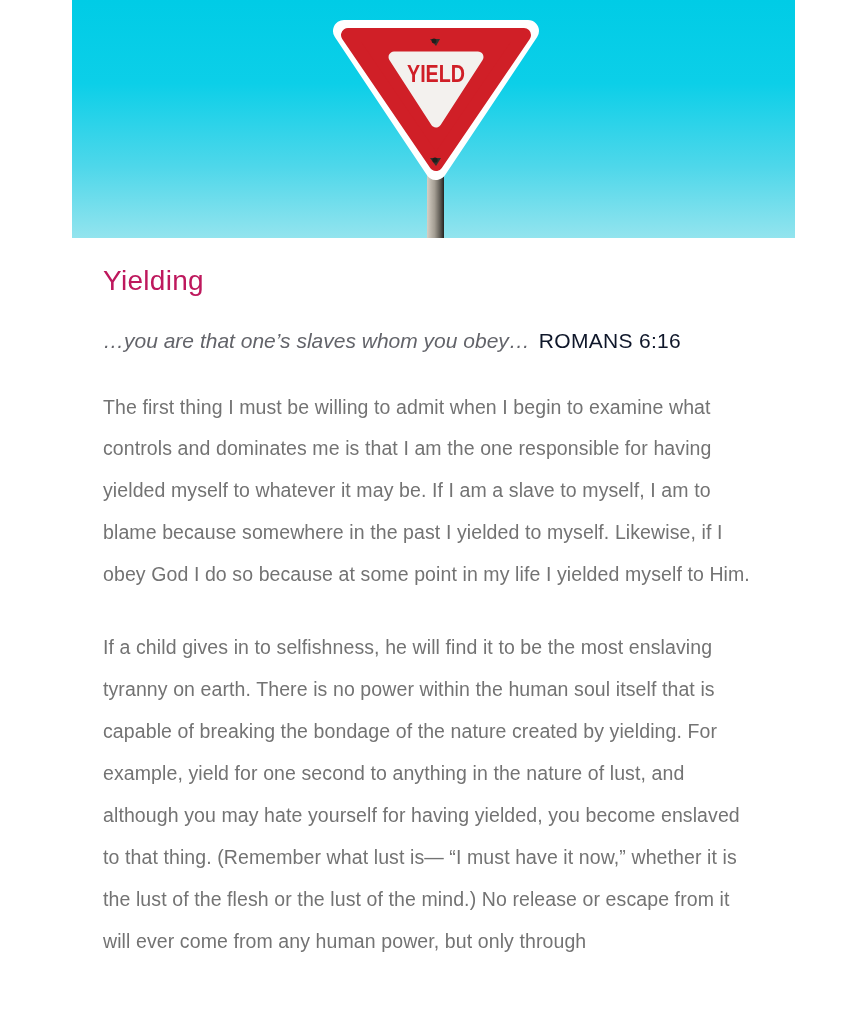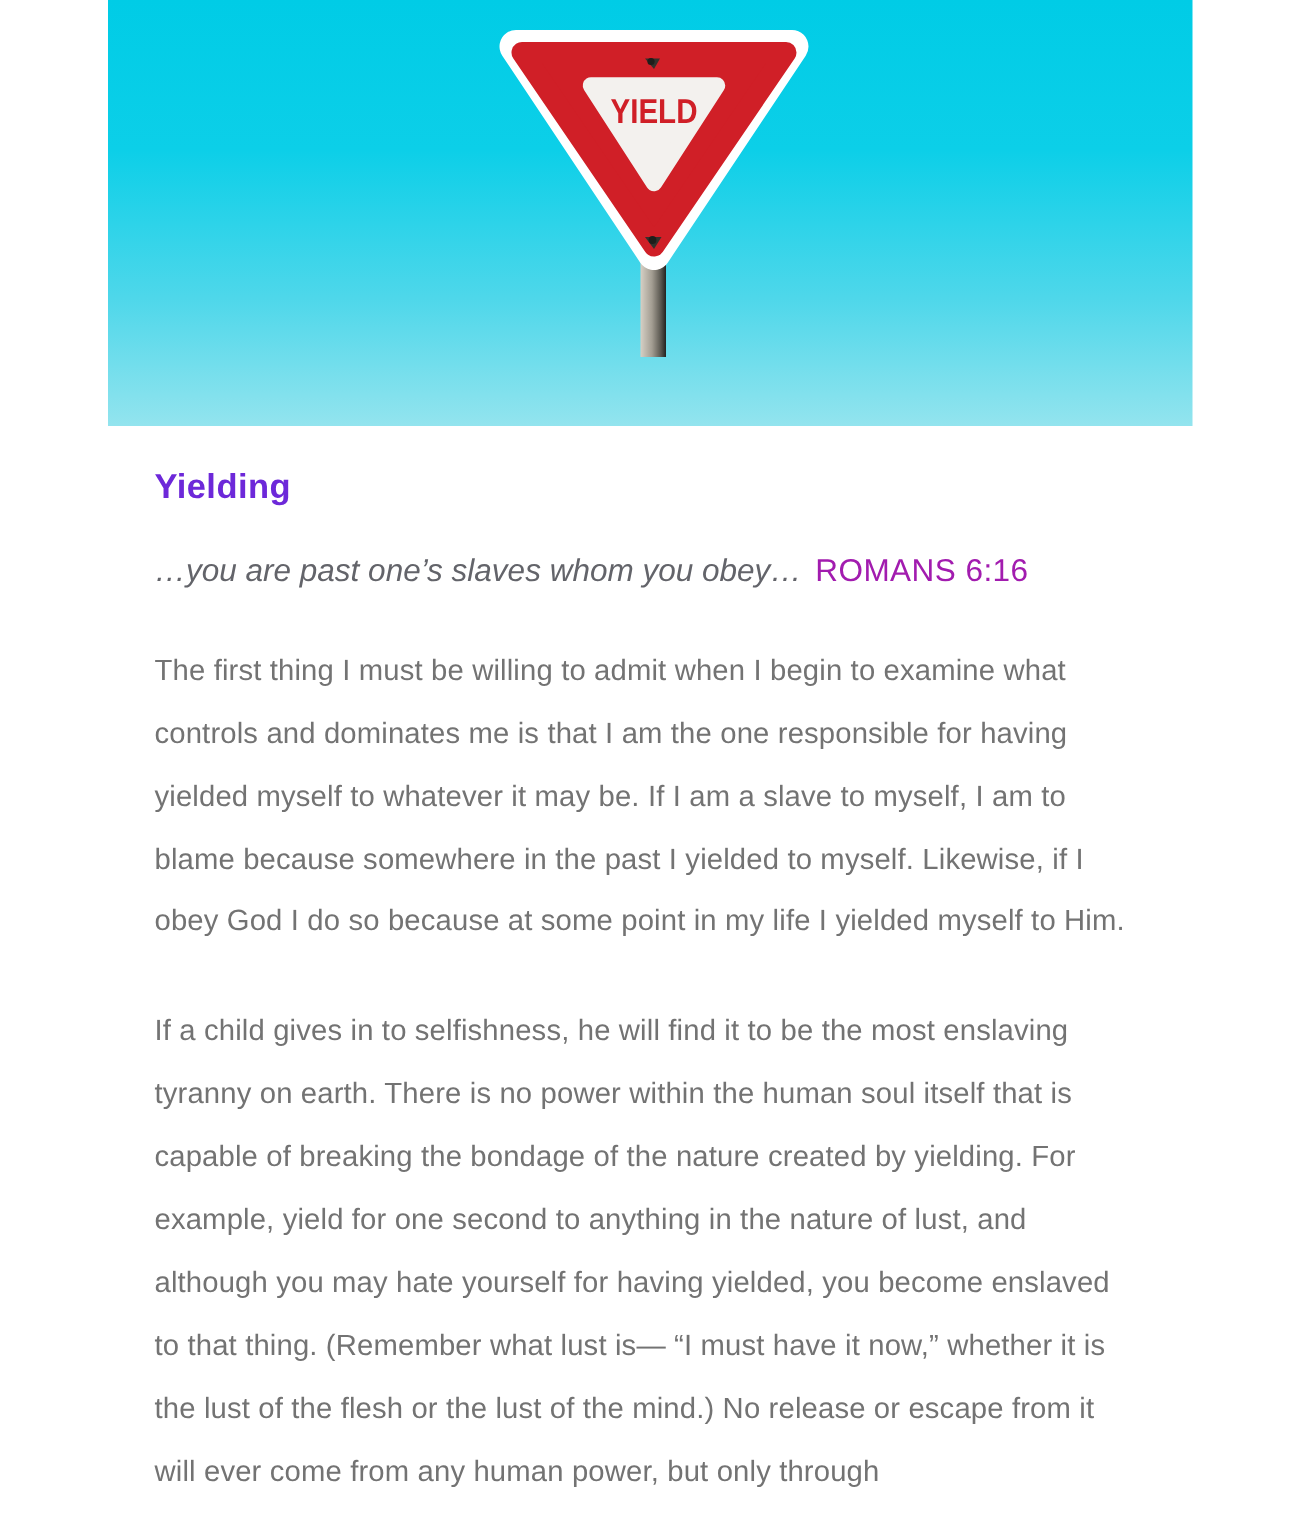--- a/index.html
+++ b/index.html
@@ -6,35 +6,35 @@
   html, body { background:#ffffff; }
   body {
     width:867px; height:1024px; margin:0 auto; overflow:hidden;
     font-family:"Liberation Sans", sans-serif;
     -webkit-font-smoothing:antialiased;
   }
   .page { width:867px; height:1024px; background:#ffffff; }
 
   
   .hero {
-    margin:0 72px; height:284px; overflow:hidden;
+    margin:0 72px; height:238px; overflow:hidden;
     background:linear-gradient(180deg,#00cce6 0%,#0ccfe8 35%,#4ed7ea 70%,#93e4ee 100%);
   }
   .hero svg { display:block; width:723px; height:238px; }
 
   
   .article { padding:27px 107px 0 103px; }
   .title {
-    font-size:23px; font-weight:700; color:#6d28d9; letter-spacing:0.3px;
+    font-size:28px; font-weight:400; color:#be185d; letter-spacing:0.3px;
     line-height:1.15;
   }
   .verse { margin-top:30px; font-size:21px; line-height:1.35; }
   .verse .quote { font-style:italic; color:#63646a; }
   .verse .ref {
-    font-style:normal; color:#a21caf; text-decoration:none; margin-left:9px;
+    font-style:normal; color:#0f172a; text-decoration:none; margin-left:9px;
     letter-spacing:0.3px;
   }
   .body-text { margin-top:9px; }
   .body-text p {
     margin-top:31px; font-size:19.5px; line-height:2.15; color:#737373;
     letter-spacing:0.1px;
   }
 </style>
 </head>
 <body>
@@ -66,21 +66,21 @@
       <circle cx="362" cy="41" r="2.4" fill="#1f1e1b"></circle>
       <path d="M358,158 l11,0 -5,8 z" fill="#33312c"></path>
       <circle cx="363" cy="160" r="2.6" fill="#1f1e1b"></circle>
     </svg>
   </div>
 
   <div class="article">
     <h1 class="title">Yielding</h1>
 
     <div class="verse">
-      <span class="quote">…you are past one’s slaves whom you obey…</span><a class="ref" href="#">ROMANS 6:16</a>
+      <span class="quote">…you are that one’s slaves whom you obey…</span><a class="ref" href="#">ROMANS 6:16</a>
     </div>
 
     <div class="body-text">
       <p>The first thing I must be willing to admit when I begin to examine what controls and dominates me is that I am the one responsible for having yielded myself to whatever it may be. If I am a slave to myself, I am to blame because somewhere in the past I yielded to myself. Likewise, if I obey God I do so because at some point in my life I yielded myself to Him.</p>
       <p>If a child gives in to selfishness, he will find it to be the most enslaving tyranny on earth. There is no power within the human soul itself that is capable of breaking the bondage of the nature created by yielding. For example, yield for one second to anything in the nature of lust, and although you may hate yourself for having yielded, you become enslaved to that thing. (Remember what lust is— “I must have it now,” whether it is the lust of the flesh or the lust of the mind.) No release or escape from it will ever come from any human power, but only through</p>
     </div>
   </div>
 
 </div>
 

